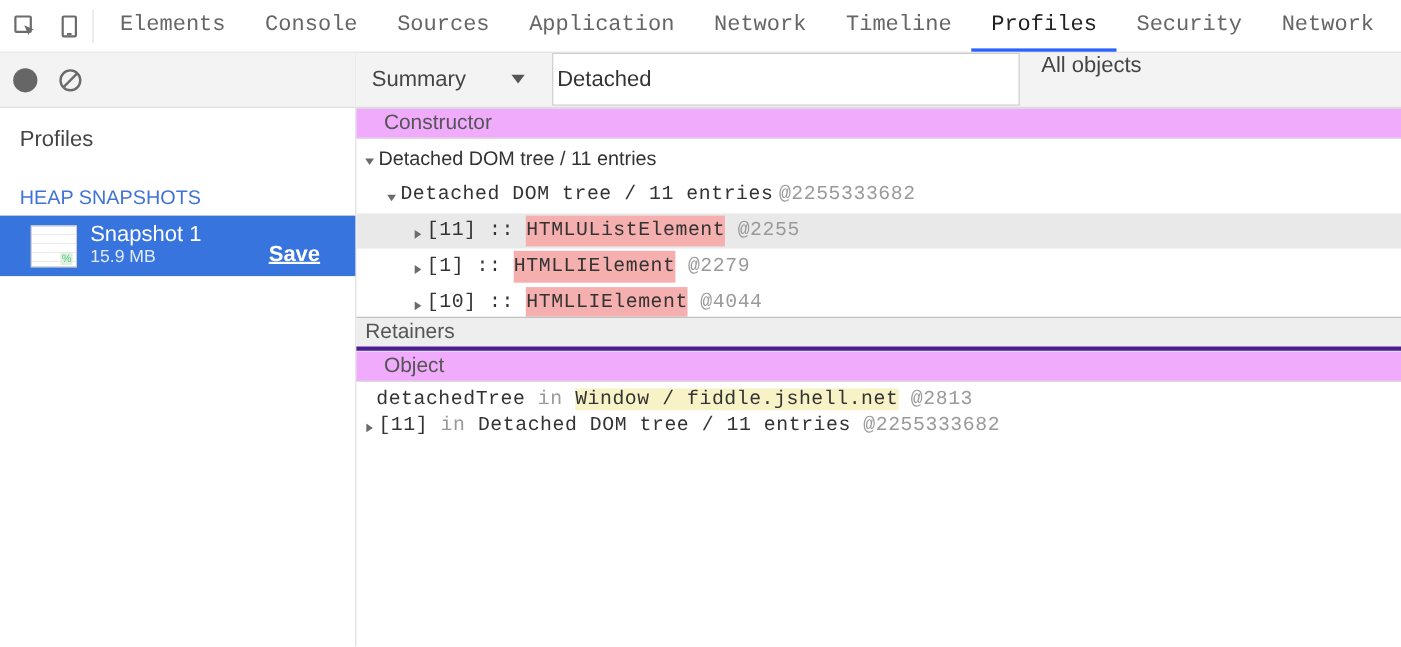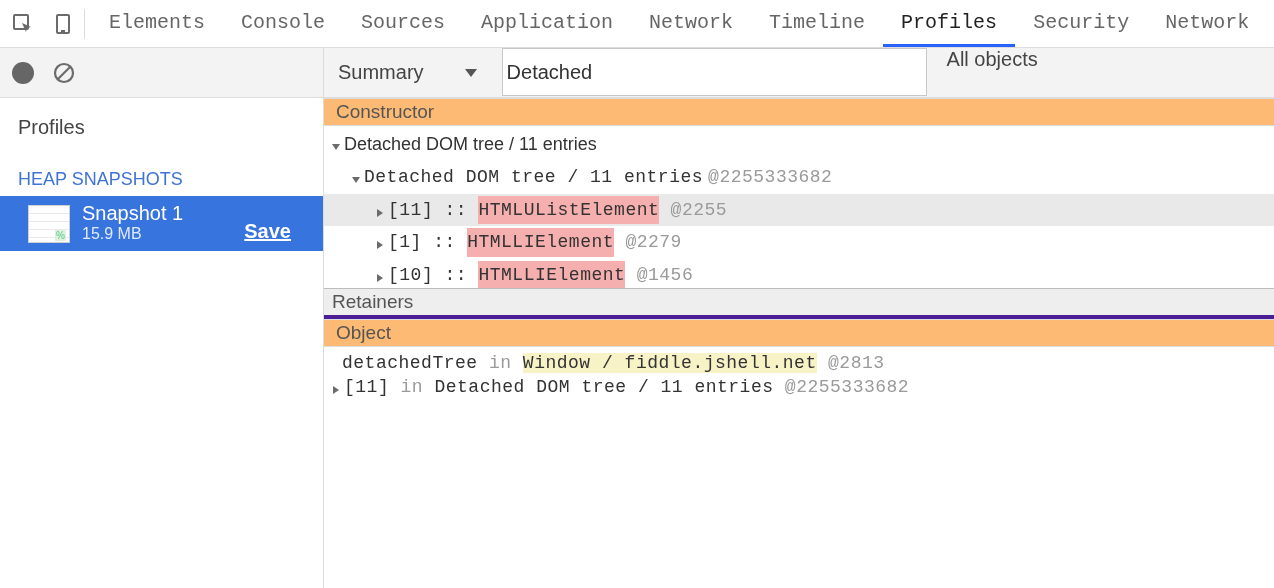--- a/index.html
+++ b/index.html
@@ -149,24 +149,24 @@
     font-size: 20px;
     padding: 2px 4px;
     color:#333;
   }
   .content-toolbar .scope { color:#444; font-size:20px; margin-left:6px; }
 
   .grid {
     flex:0 0 auto;
   }
   .col-header, .obj-header {
-    background: #fdba74;
+    background: #f0abfc;
     border-top: 1px solid #dcdcdc;
     border-bottom: 1px solid #dcdcdc;
-    padding: 2px 12px;
+    padding: 2px 25px;
     font-size: 19px;
     color: #555;
   }
   .retainers-hdr {
     background: #eeeeee;
     border-top: 1px solid #bcbcbc;
     border-bottom: 4px solid #4c1d95;
     padding: 2px 8px;
     font-size: 19px;
     color:#555;
@@ -343,21 +343,21 @@
               <svg width="10" height="10" viewBox="0 0 10 10">
                   <path d="M2 1 L8 5 L2 9 Z" fill="#6b6b6b"></path>
                 </svg>
             </span>
             <span class="mono num">[10]</span>
             <span class="mono sep">&nbsp;</span>
             <span class="mono sep">::</span>
             <span class="mono">&nbsp;</span>
             <span class="mono tag-red">HTMLLIElement</span>
             <span class="mono">&nbsp;</span>
-            <span class="mono id-gray">@1456</span>
+            <span class="mono id-gray">@4044</span>
           </div>
 
         </div>
       </div>
     </div>
 
     <div class="retainers-hdr">Retainers</div>
     <div class="obj-header">Object</div>
     <div class="retainers-body">
       <div class="ret-row ret0">

